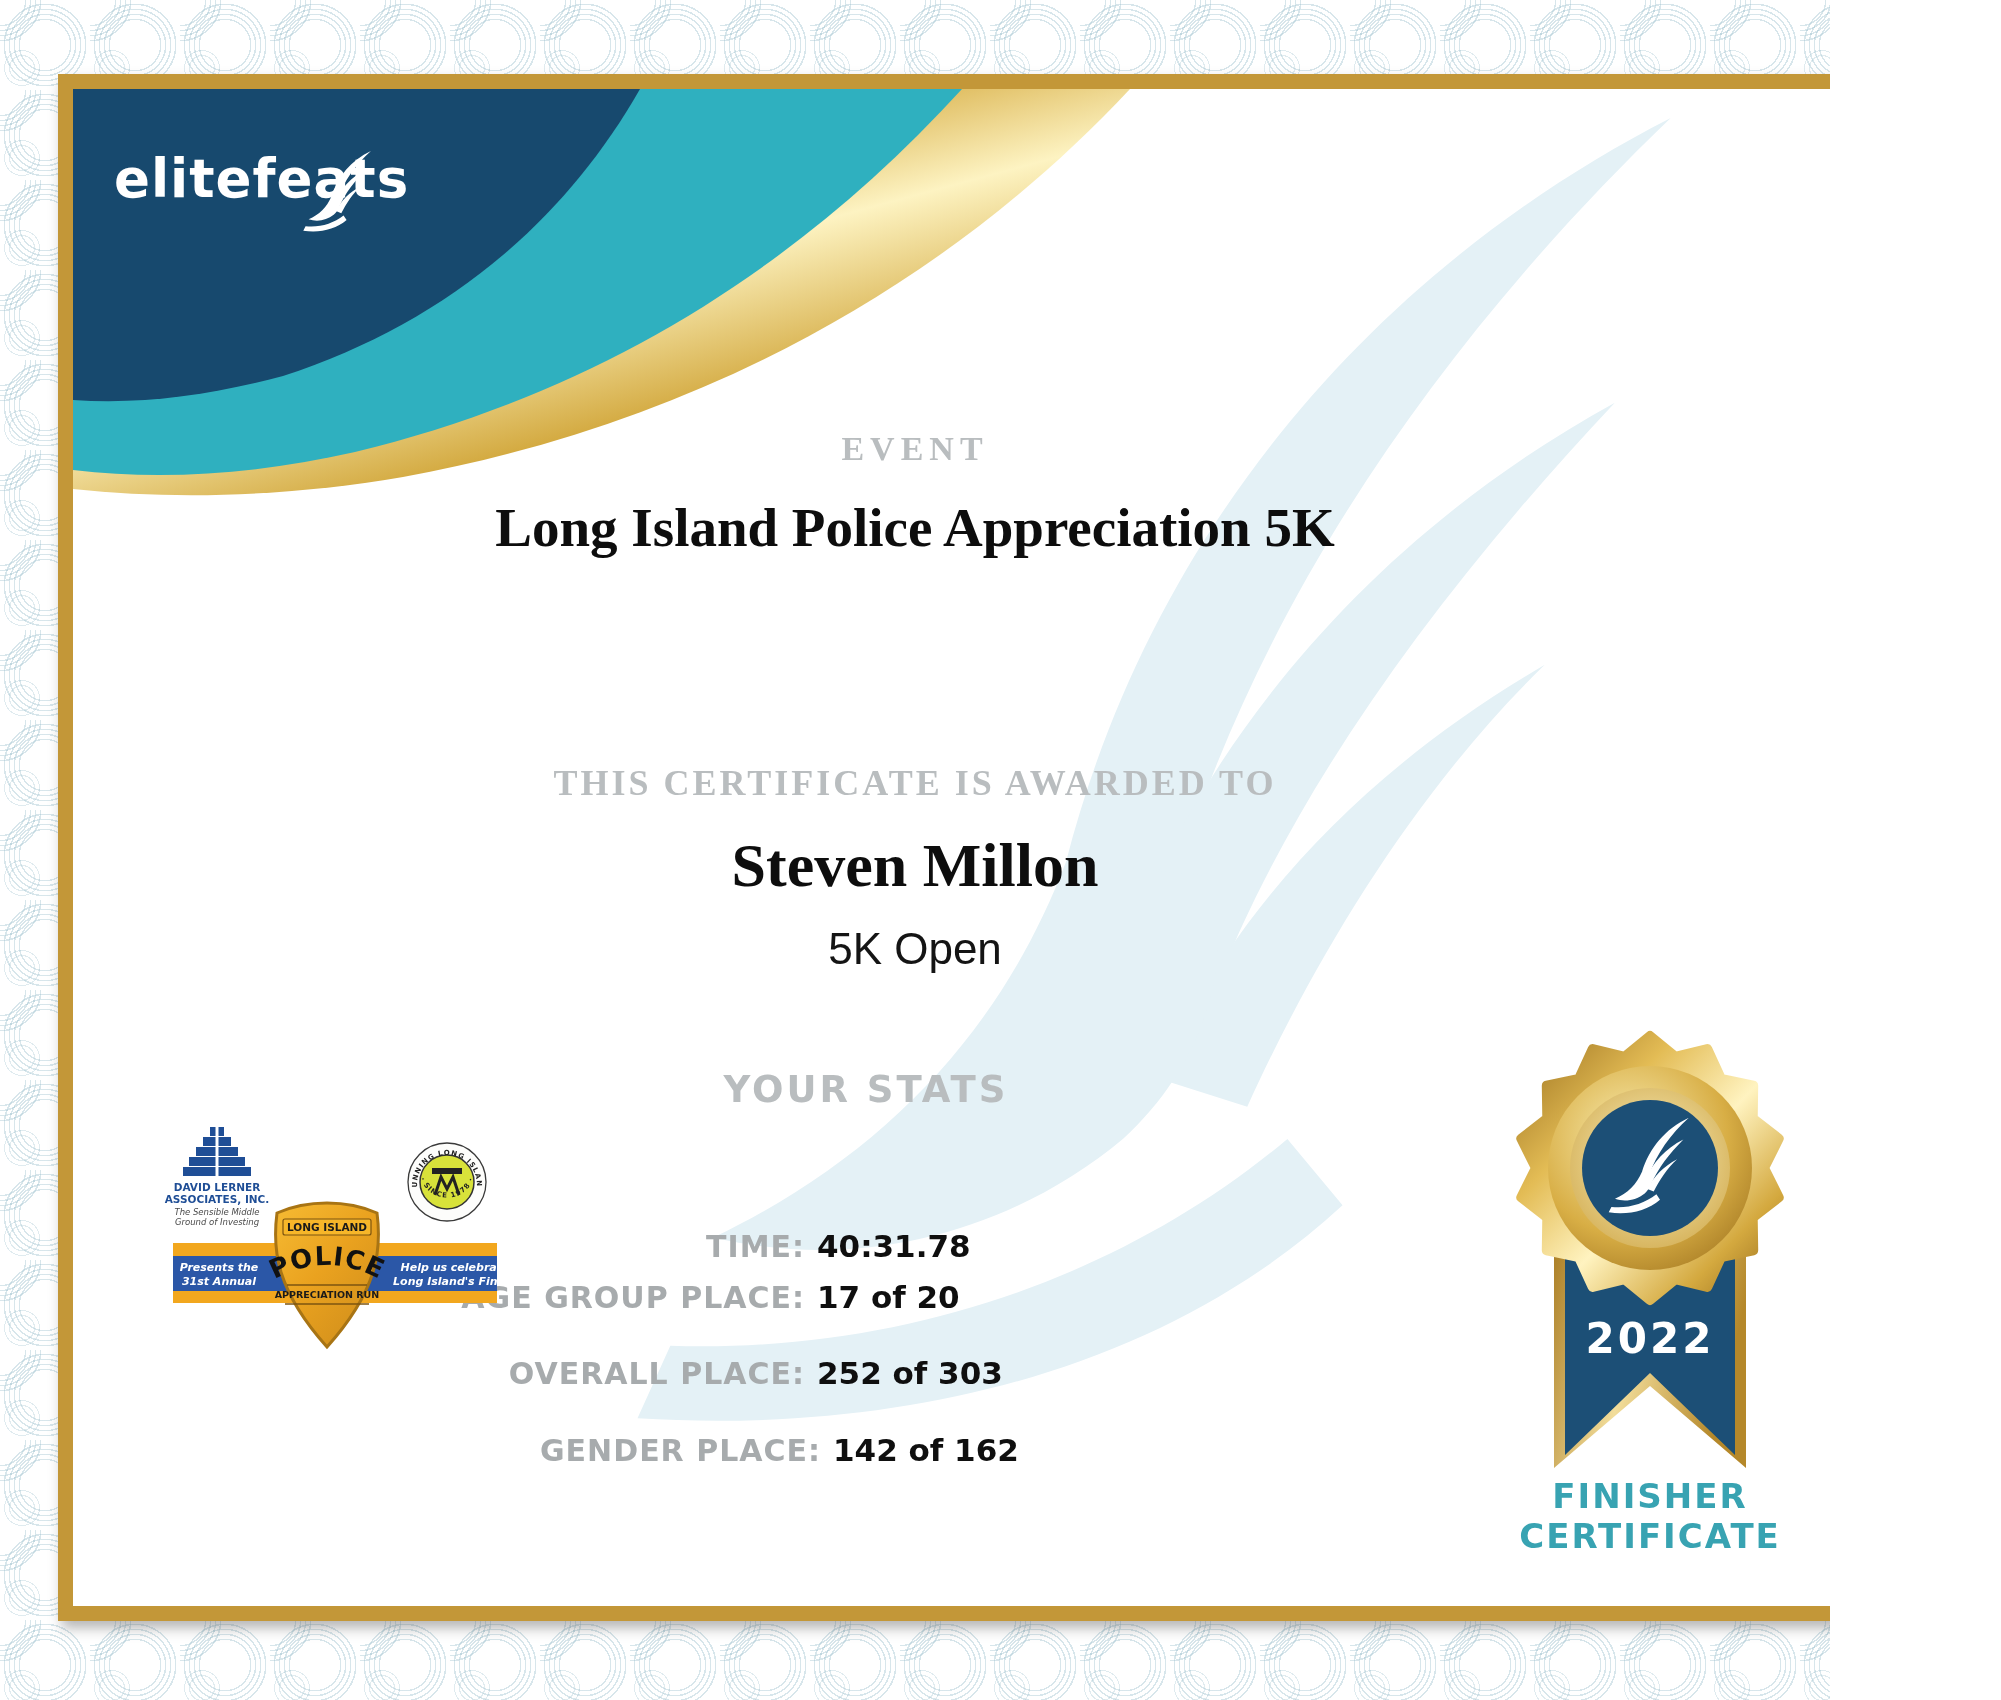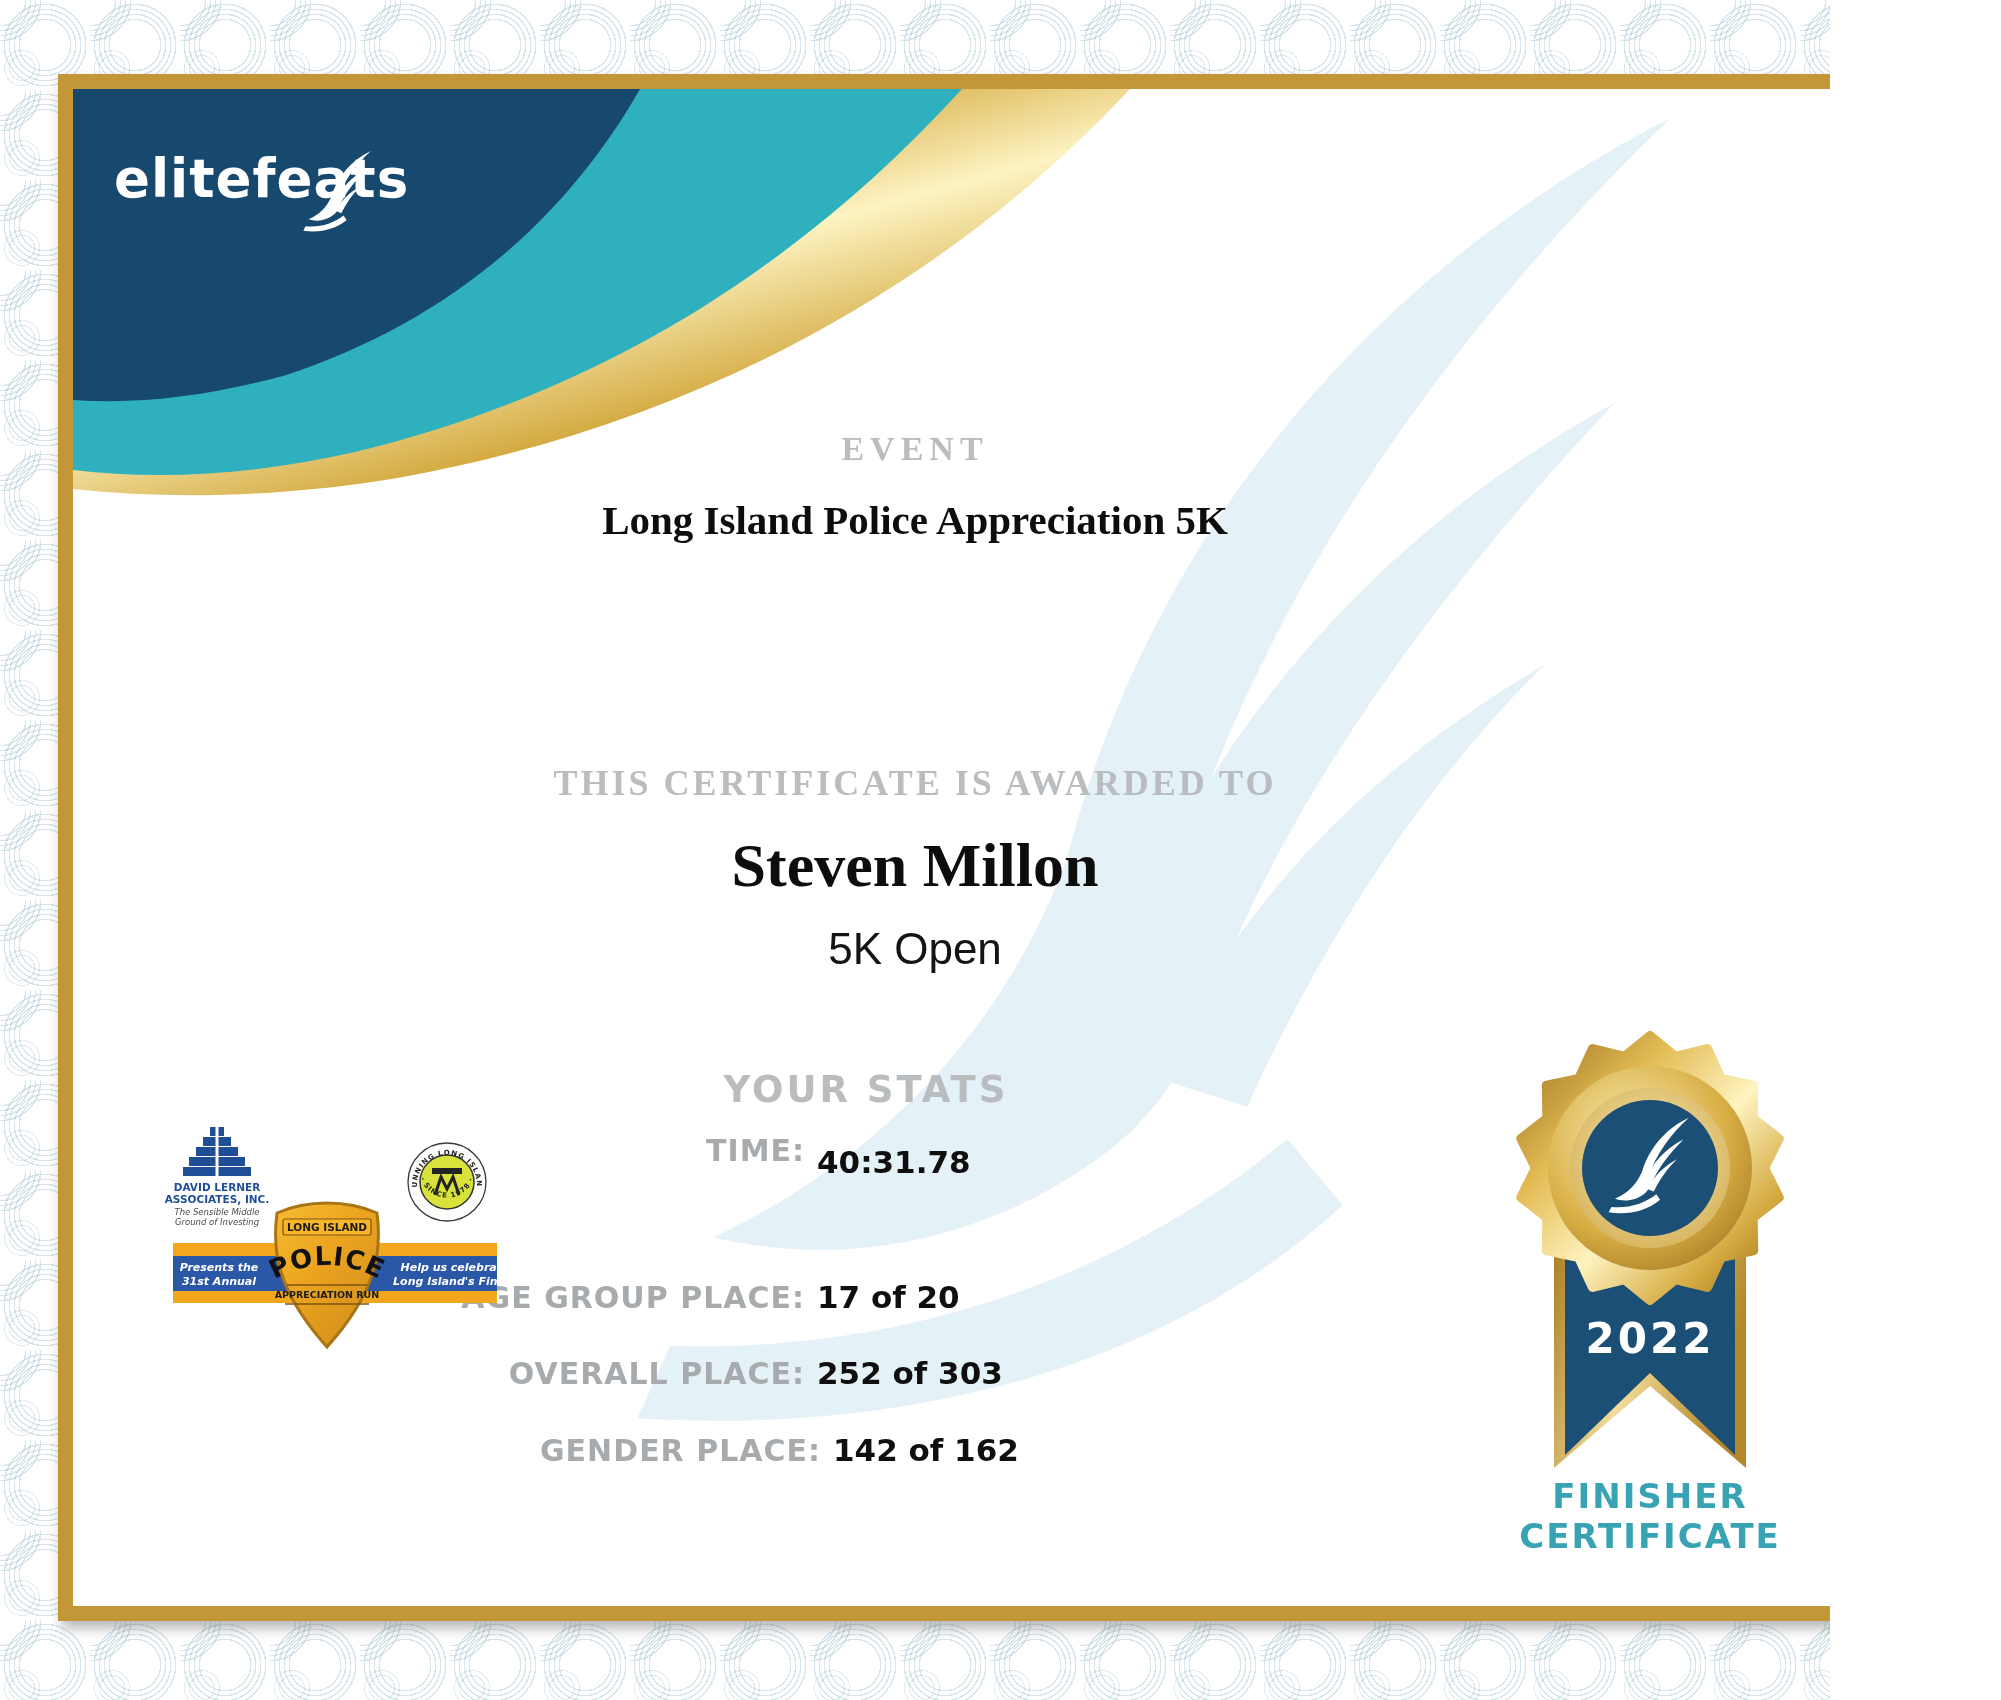--- a/index.html
+++ b/index.html
@@ -14,21 +14,21 @@
     background-size:90px 90px;
   }
   .frame{
     position:absolute; left:58px; top:74px; width:1855px; height:1517px;
     background:#ffffff; border:15px solid #c39738;
     box-shadow:4px 7px 12px rgba(90,90,90,.45);
   }
   .abs{position:absolute;}
   .centered{left:50%; transform:translateX(-50%); white-space:nowrap;font-family:Liberation Serif, serif;}
   .event-label{top:430px; font-size:34px; font-weight:bold; letter-spacing:6px; color:#b9bdbf; z-index:6;}
-  .event-name{top:496px; font-size:41px; font-weight:bold; color:#0d0d0d; z-index:6;}
+  .event-name{top:496px; font-size:55px; font-weight:bold; color:#0d0d0d; z-index:6;}
   .awarded{top:762px; font-size:36px; font-weight:bold; letter-spacing:3px; color:#b9bdbf; z-index:6;}
   .recipient{top:830px; font-size:62px; font-weight:bold; color:#0d0d0d; z-index:6;}
   .division{top:924px; font-size:44px; font-family:"Liberation Sans",sans-serif; color:#141414; z-index:6;}
   .your-stats{left:866px; transform:translateX(-50%); top:1068px; font-size:37px; font-weight:bold; letter-spacing:3px; color:#b9bdbf; z-index:6; white-space:nowrap;}
   .stat-row{position:absolute; left:0; width:100%; display:flex; align-items:baseline; z-index:6;}
   .stat-label{width:805px; text-align:right; font-size:30px; font-weight:bold; letter-spacing:1px; color:#a7abad; white-space:nowrap;}
   .stat-value{margin-left:12px; font-size:31px; font-weight:bold; color:#0f0f0f; white-space:nowrap;margin-top:24px;}
   .finisher{left:1650px; transform:translateX(-50%); top:1476px; text-align:center; font-size:34px; font-weight:bold; letter-spacing:2px; color:#38a3b2; line-height:1.18; z-index:6;}
   .brand-logo{left:114px; top:148px; z-index:6; color:#ffffff; font-size:53px; font-weight:bold; letter-spacing:1px; white-space:nowrap;}
   .logo-foot{left:301px; top:136px; z-index:6;}
@@ -107,21 +107,21 @@
     <use href="#wfoot"></use>
   </svg>
 
   <div class="abs centered event-label">EVENT</div>
   <div class="abs centered event-name">Long Island Police Appreciation 5K</div>
   <div class="abs centered awarded">THIS CERTIFICATE IS AWARDED TO</div>
   <div class="abs centered recipient">Steven Millon</div>
   <div class="abs centered division">5K Open</div>
 
   <div class="abs your-stats">YOUR STATS</div>
-  <div class="stat-row" style="top:1120px;align-items:center;">
+  <div class="stat-row" style="top:1204px;">
     <span class="stat-label">TIME:</span>
     <span class="stat-value">40:31.78</span>
   </div>
   <div class="stat-row" style="top:1255px;">
     <span class="stat-label">AGE GROUP PLACE:</span>
     <span class="stat-value">17 of 20</span>
   </div>
   <div class="stat-row" style="top:1331px;">
     <span class="stat-label">OVERALL PLACE:</span>
     <span class="stat-value">252 of 303</span>

